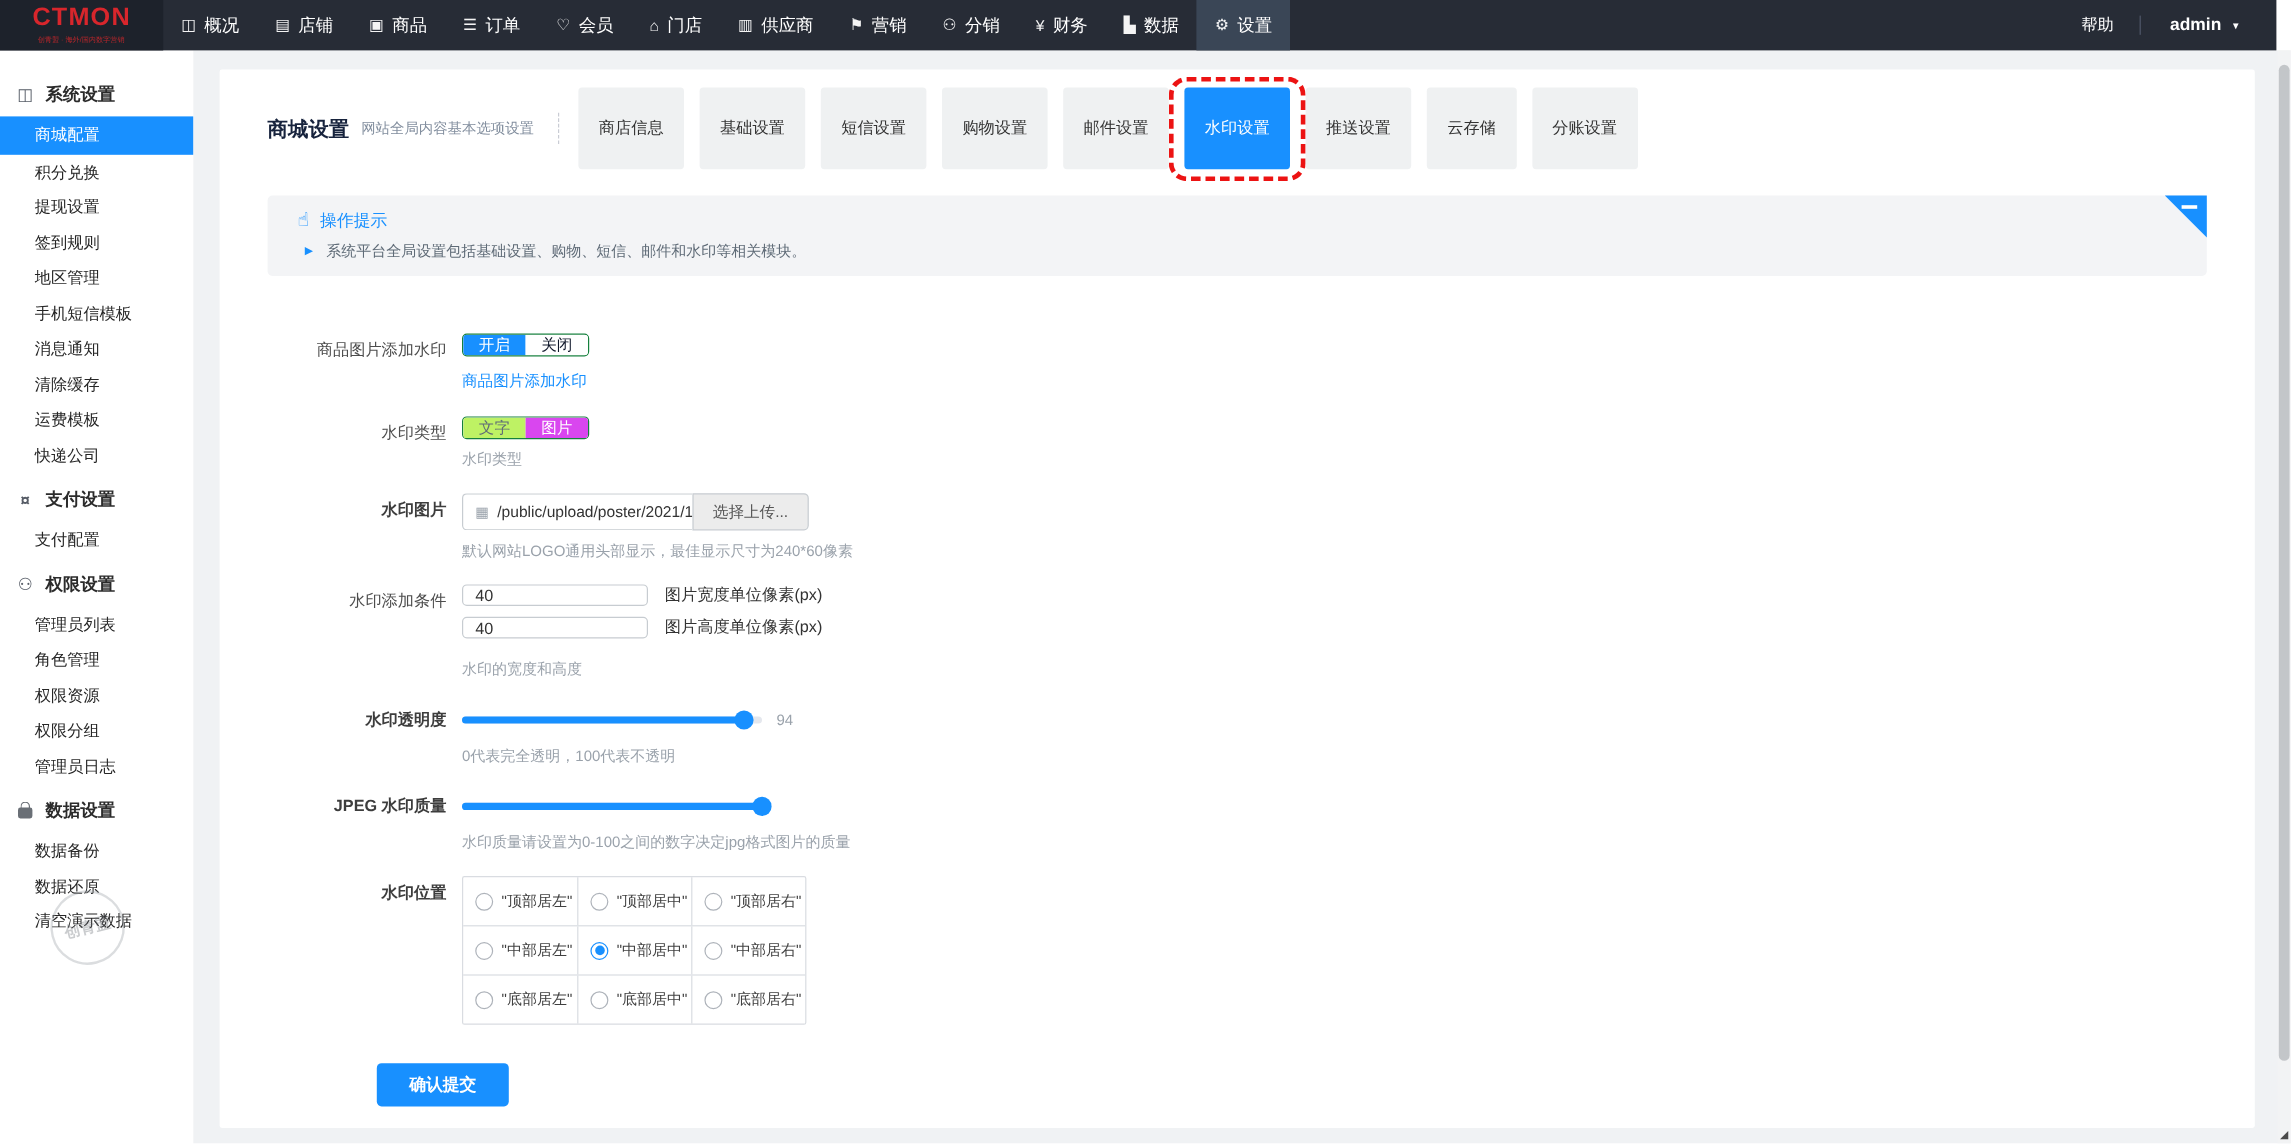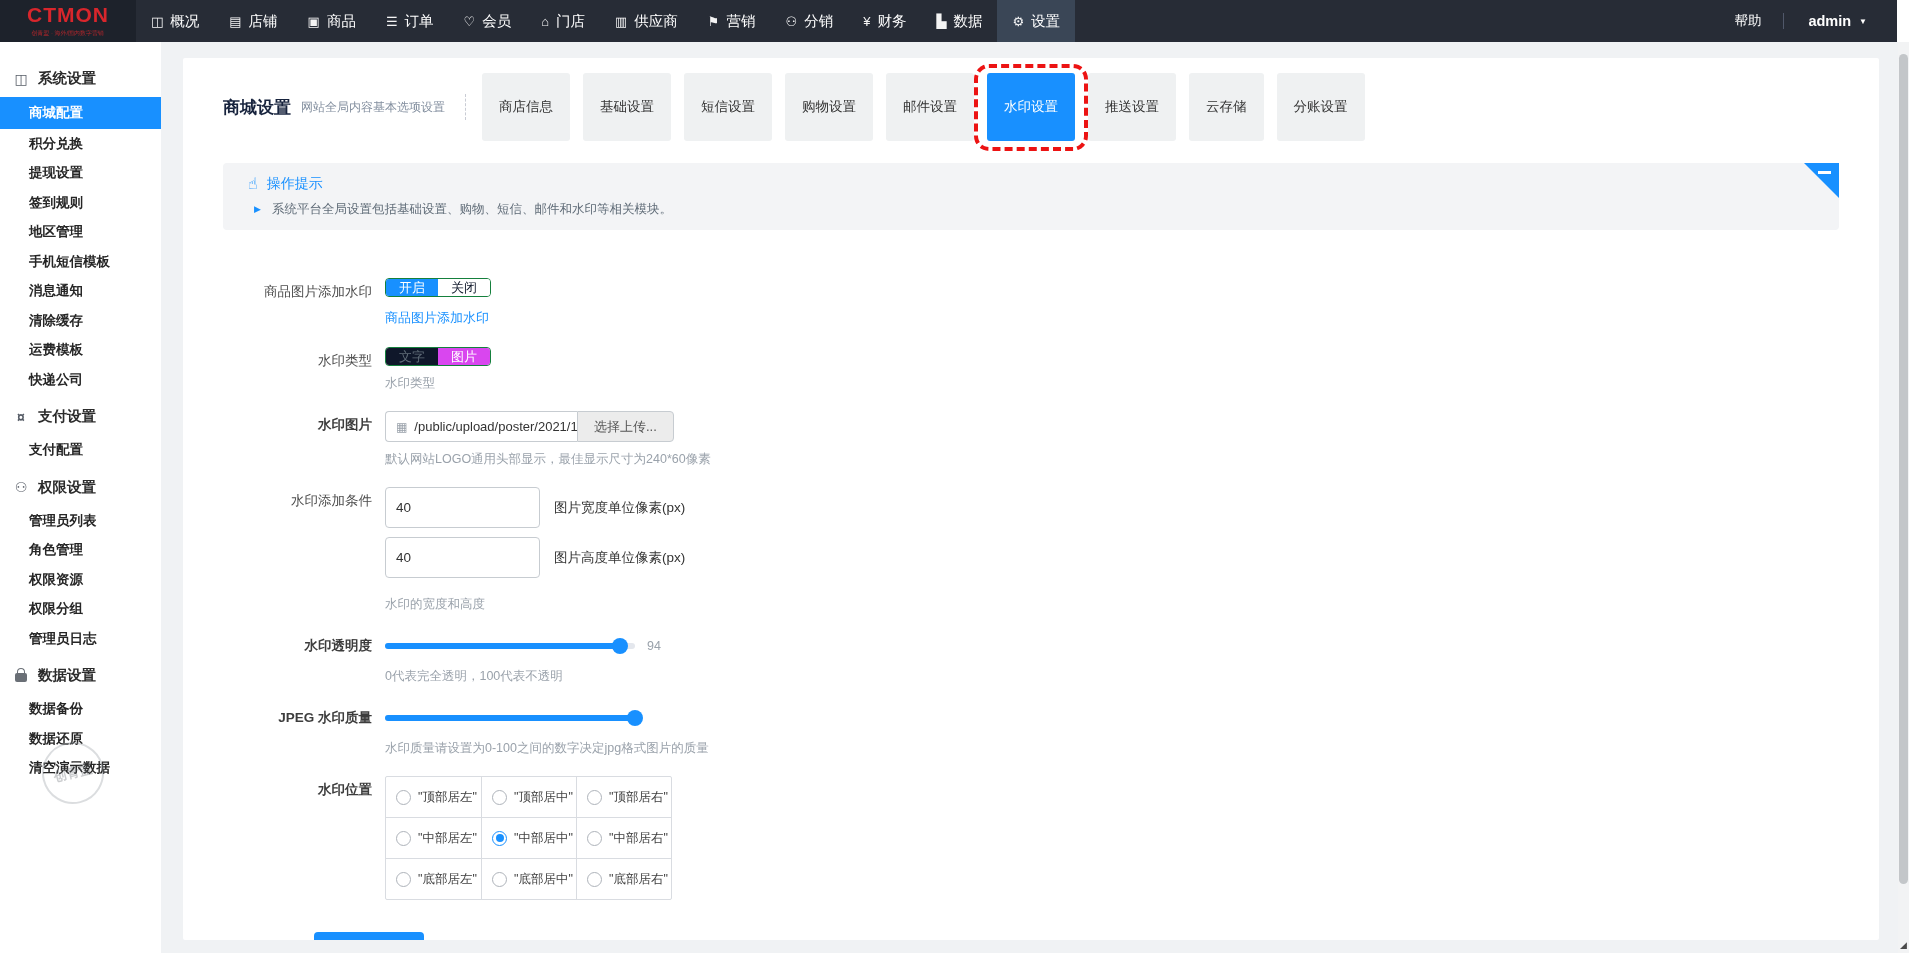--- a/index.html
+++ b/index.html
@@ -26,21 +26,21 @@
   .admin-menu { display:flex; align-items:center; gap:8px; padding-left:24px; font-size:14.5px; font-weight:bold; cursor:pointer;}
   .caret { font-size:8px; }
 
   
   .sidebar { position:absolute; top:42px; left:0; width:161px; bottom:0; background:#fff; z-index:4; }
   .side-nav { padding-top:14px; }
   .side-section { display:flex; align-items:center; gap:9px; padding:13px 0 9px 13px; font-size:14.5px; font-weight:bold; color:#2b2b2b; }
   .sicon { color:#565c66; font-size:14px; width:16px; text-align:center; }
   .lock-glyph { position:relative; width:12px; height:9px; background:#6a6f76; border-radius:2px; display:inline-block; margin:3px 2px 0 2px; }
   .lock-glyph::before { content:""; position:absolute; top:-5px; left:2px; width:6px; height:6px; border:1.5px solid #6a6f76; border-bottom:none; border-radius:4px 4px 0 0; }
-  .side-item { padding:7px 0 7px 29px; font-size:13.5px; color:#262626; cursor:pointer; line-height:1.15;font-weight:bold; }
+  .side-item { padding:7px 0 7px 29px; font-size:13.5px; color:#262626; cursor:pointer; line-height:1.15; }
   .side-item.active { background:#1890ff; color:#fff; padding-top:8px; padding-bottom:8px; }
   .stamp { position:absolute; left:42px; top:700px; width:62px; height:62px; border:2px solid #9aa0a6; border-radius:50%; opacity:.35; display:flex; align-items:center; justify-content:center; font-size:13px; color:#6a6f76; font-weight:bold; transform:rotate(-14deg); pointer-events:none;}
 
   
   .main { position:absolute; left:161px; top:42px; right:0; bottom:0; background:#f0f2f4; }
   .card { position:absolute; left:22px; top:16px; width:1696px; bottom:13px; background:#fff; border-radius:2px; overflow:hidden;}
   .card-header { display:flex; align-items:center; padding:15px 0 10px 40px; }
   .page-title { font-size:17px; font-weight:bold; color:#17233d; }
   .page-subtitle { font-size:12px; color:#828e9e; margin-left:10px; }
   .header-divider { border-left:1px dashed #c9ccd4; height:26px; margin:0 16px 0 20px; }
@@ -61,31 +61,31 @@
   .form { padding:48px 0 0 40px; }
   .form-row { display:flex; margin-bottom:20px; }
   .row-label { width:162px; text-align:right; padding-right:13px; font-size:13.5px; color:#4d4d4d; padding-top:6px; flex-shrink:0; line-height:1.2;}
   .row-label.bold { font-weight:bold; color:#3d3d3d; }
   .row-control { display:flex; flex-direction:column; align-items:flex-start; }
 
   .seg { display:inline-flex; border:1px solid #15803d; border-radius:4px; overflow:hidden; height:19px; }
   .seg-btn { padding:0 13px; font-size:13px; display:flex; align-items:center; background:#fff; color:#0f172a; cursor:pointer; }
   .seg-btn.on-active { background:#1890ff; color:#fff; }
   .seg-btn.gray-active { background:#d946ef; color:#fff; }
-  .seg-btn.text-btn { background:#0f172a; color:#5f6b77; }
+  .seg-btn.text-btn { background:#bef264; color:#5f6b77; }
   .form-link { margin-top:12px; font-size:13px; color:#1890ff; text-decoration:none; cursor:pointer; }
   .help-text { margin-top:10px; font-size:12.5px; color:#9aa2ab; line-height:1.2; }
 
   .upload-group { display:flex; height:31px; }
   .upload-input { display:flex; align-items:center; gap:7px; border:1px solid #c7ccd1; border-right:none; border-radius:4px 0 0 4px; background:#fff; padding:0 10px; width:192px; font-size:13px; color:#333; white-space:nowrap; overflow:hidden; cursor:text;}
   .upload-icon { color:#9aa2ab; font-size:12px; }
   .upload-btn { border:1px solid #c7ccd1; border-radius:0 4px 4px 0; background:#ececec; color:#555; font-size:13px; padding:12px 16px; display:flex; align-items:center; cursor:pointer; font-family:inherit; white-space:nowrap;}
 
   .num-row { display:flex; align-items:center; gap:14px; margin-bottom:9px; }
-  .num-input { width:155px; height:41px; border:1px solid #c7ccd1; border-radius:4px; padding:0 10px; font-size:13.5px; color:#333; font-family:inherit; outline:none;}
+  .num-input { width:155px; height:18px; border:1px solid #c7ccd1; border-radius:4px; padding:0 10px; font-size:13.5px; color:#333; font-family:inherit; outline:none;}
   .num-unit { font-size:13.5px; color:#333; }
 
   .slider-row { display:flex; align-items:center; gap:12px; height:27px; }
   .slider { position:relative; width:250px; height:6px; background:#e4e7ed; border-radius:3px; cursor:pointer;}
   .slider-fill { position:absolute; left:0; top:0; height:6px; background:#1890ff; border-radius:3px; }
   .slider-handle { position:absolute; top:50%; width:16px; height:16px; background:#1890ff; border-radius:50%; transform:translate(-50%,-50%); cursor:grab;}
   .slider-value { font-size:12.5px; color:#9aa2ab; }
 
   .pos-table { display:inline-block; border:1px solid #d9dce1; border-radius:2px; background:#fff;}
   .pos-row { display:flex; }

